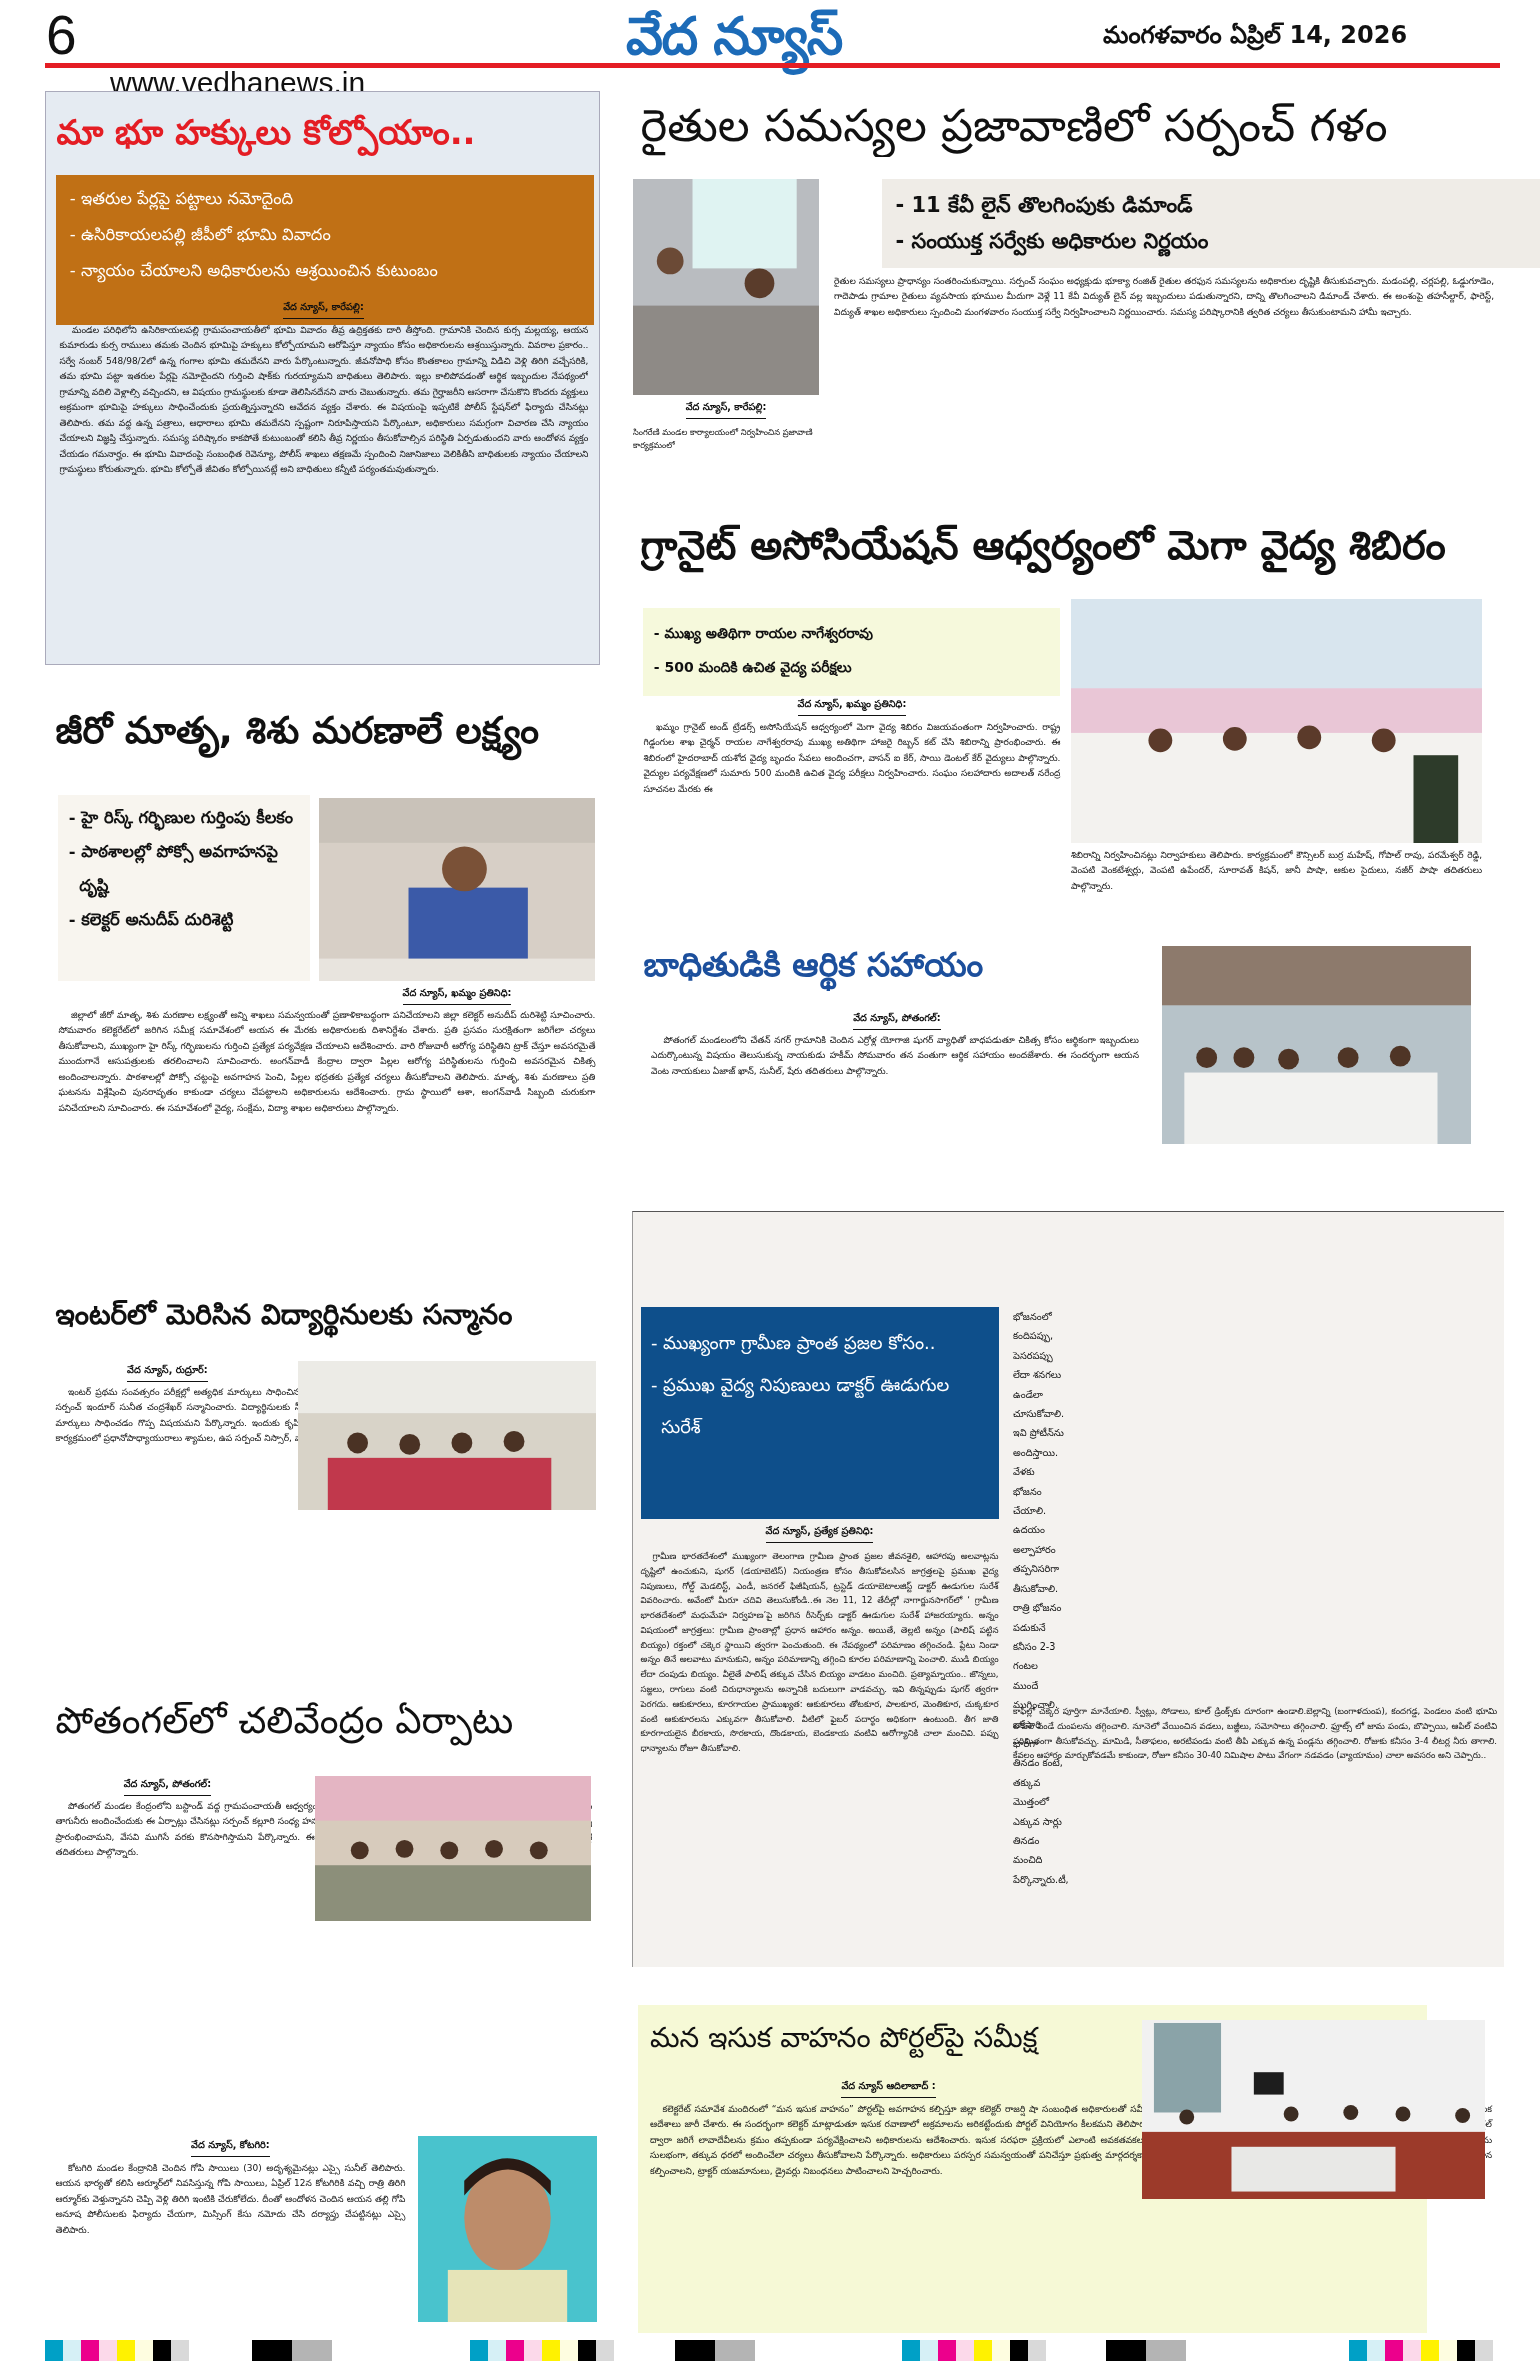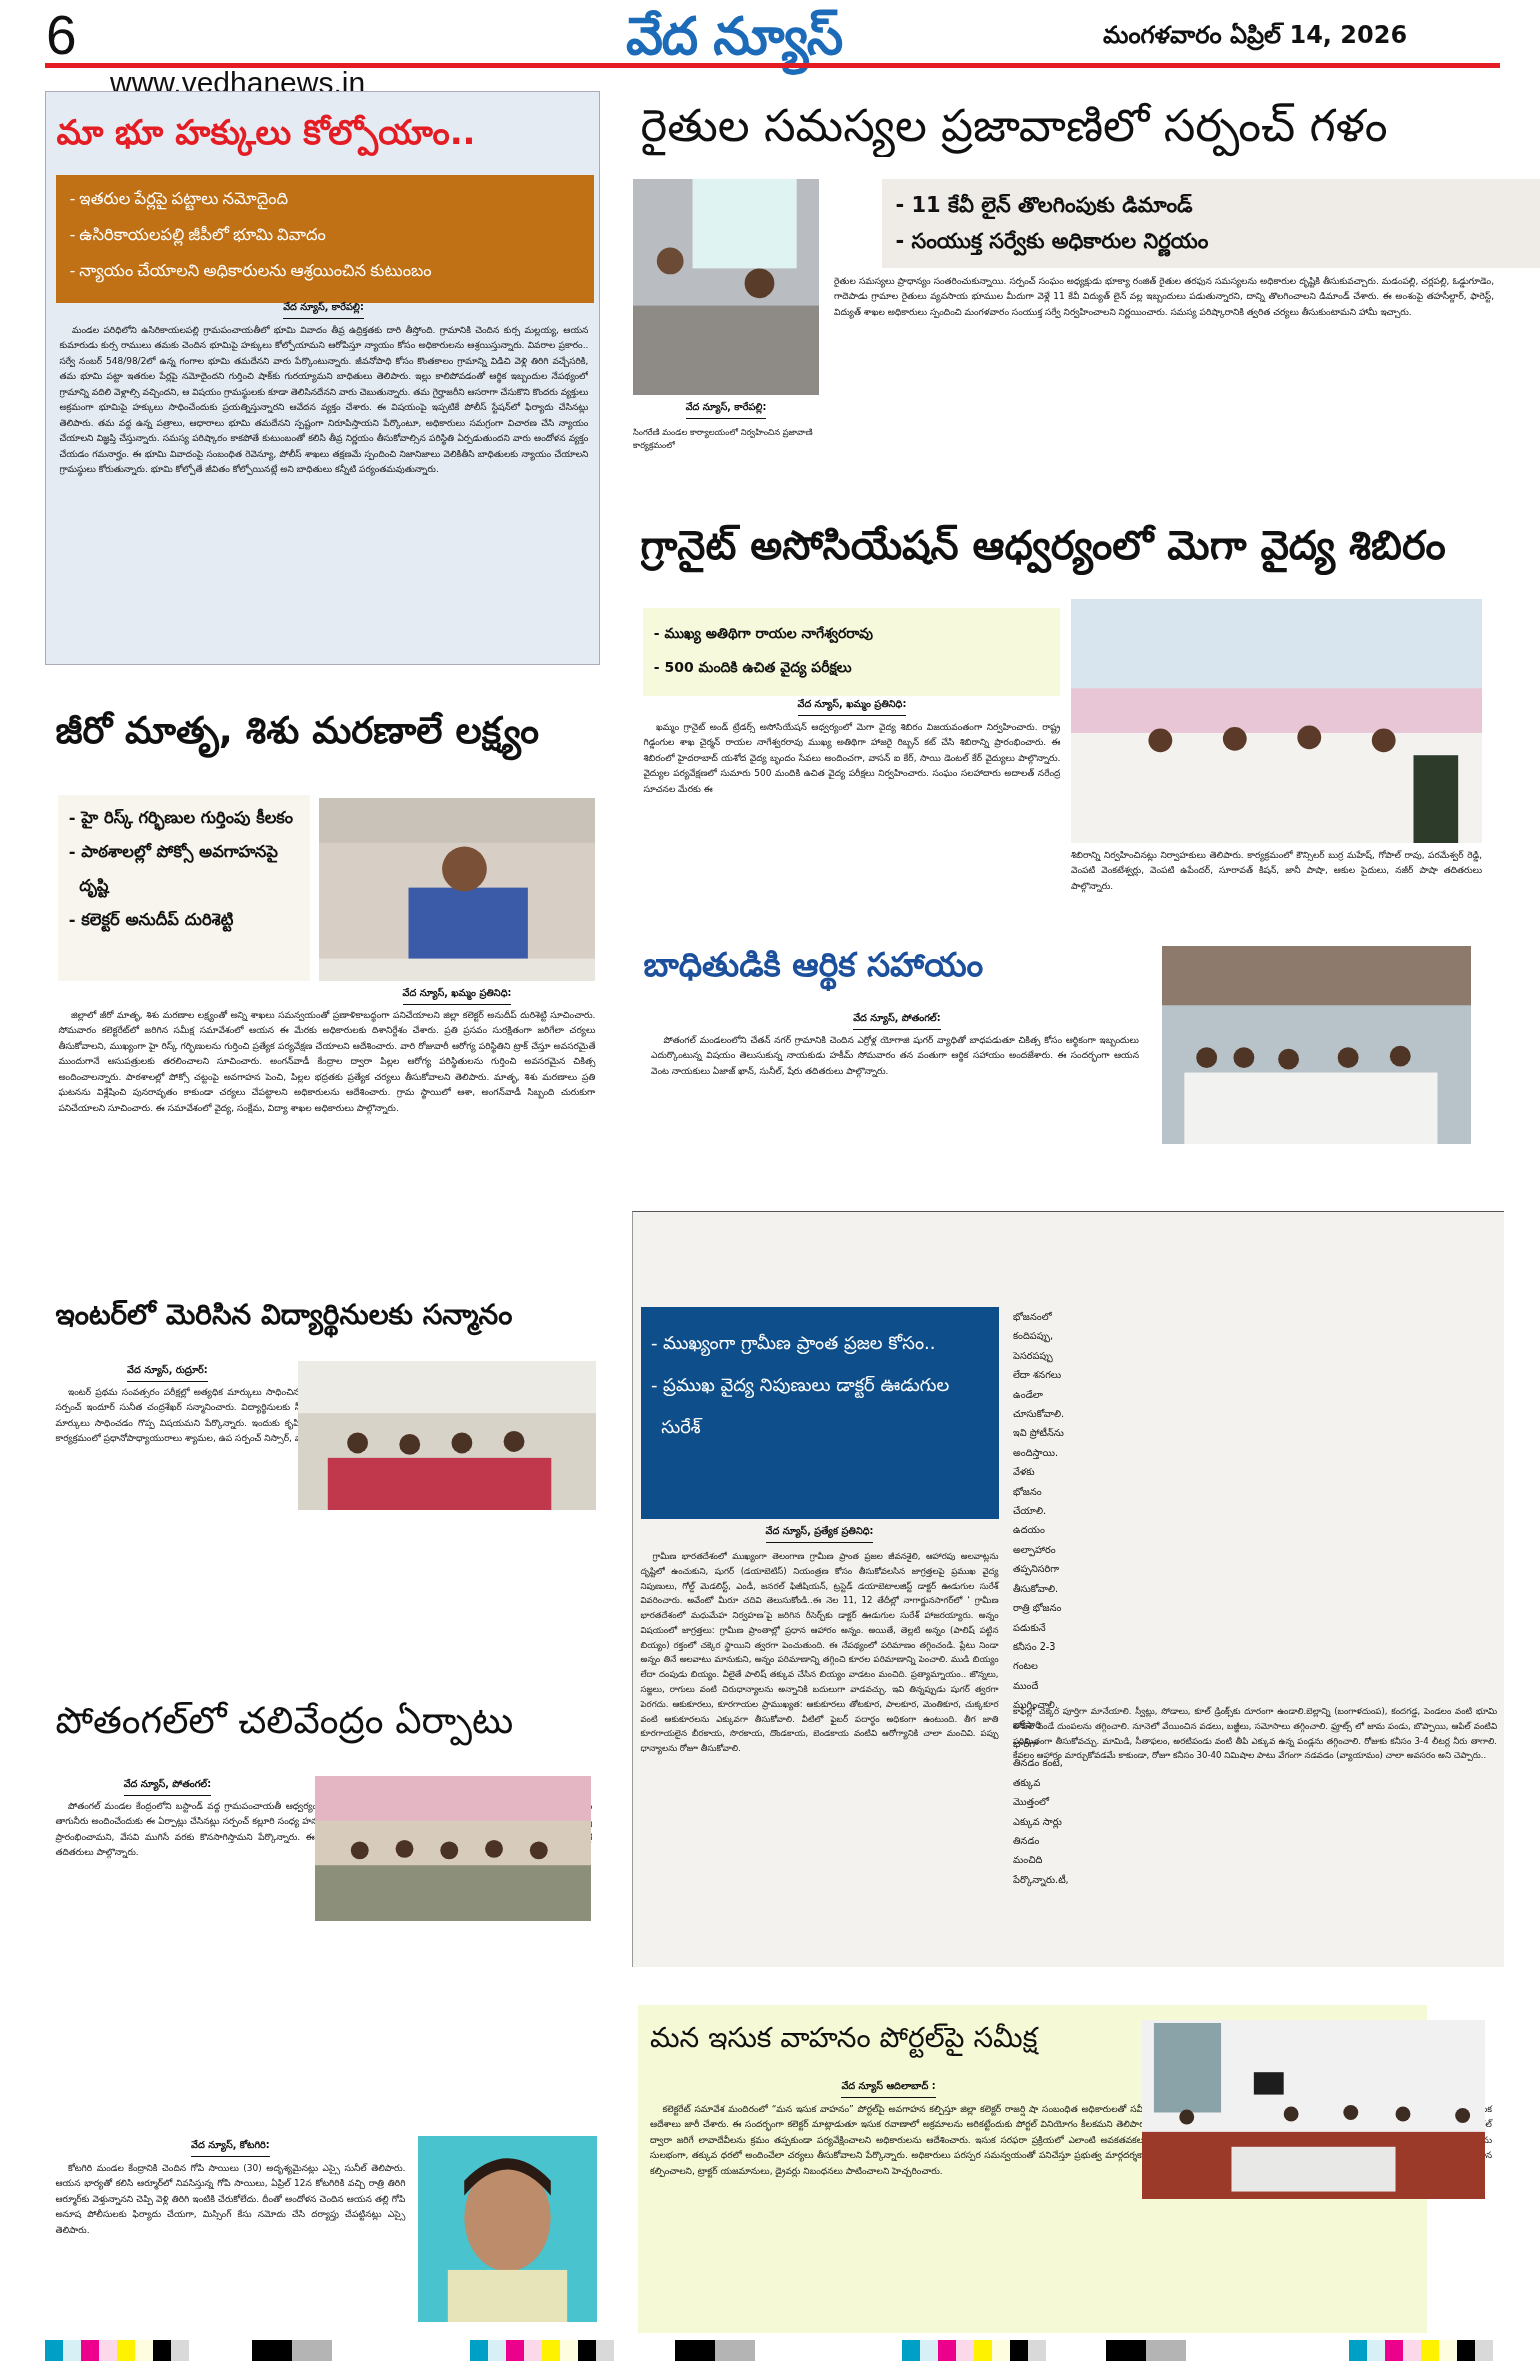--- a/index.html
+++ b/index.html
@@ -25,21 +25,21 @@
 <body>
 
 <div class="abs masthead-num">6</div>
 <div class="abs masthead-url">www.vedhanews.in</div>
 <div class="abs masthead-logo">వేద న్యూస్</div>
 <div class="abs masthead-date">మంగళవారం ఏప్రిల్ 14, 2026</div>
 <div class="abs masthead-rule"></div>
 
 <section class="abs" style="left:45px;top:91px;width:555px;height:574px;background:#e5ebf2;border:0.7px solid #aab;">
   <h2 class="abs headline" style="left:10.4px;top:13.4px;width:537px;font-size:34px;color:#e41d24;line-height:54px;">మా భూ హక్కులు కోల్పోయాం..</h2>
-  <ul class="abs bullets" style="left:10.4px;top:83px;width:538px;height:128px;background:#c07015;color:#fff;font-size:16.4px;line-height:36px;padding:6px 13.4px;font-family:Liberation Serif, serif;">
+  <ul class="abs bullets" style="left:10.4px;top:83px;width:538px;height:150px;background:#c07015;color:#fff;font-size:16.4px;line-height:36px;padding:6px 13.4px;">
     <li>- ఇతరుల పేర్లపై పట్టాలు నమోదైంది</li>
     <li>- ఉసిరికాయలపల్లి జీపీలో భూమి వివాదం</li>
     <li>- న్యాయం చేయాలని అధికారులను ఆశ్రయించిన కుటుంబం</li>
   </ul>
   <div class="abs dateline" style="left:0;top:209px;width:555px;"><span>వేద న్యూస్, కారేపల్లి:</span></div>
   <p class="abs body-text" style="left:13.4px;top:231px;width:529px;height:335px;overflow:hidden;">మండల పరిధిలోని ఉసిరికాయలపల్లి గ్రామపంచాయతీలో భూమి వివాదం తీవ్ర ఉద్రిక్తతకు దారి తీస్తోంది. గ్రామానికి చెందిన కుర్స మల్లయ్య, ఆయన కుమారుడు కుర్స రాములు తమకు చెందిన భూమిపై హక్కులు కోల్పోయామని ఆరోపిస్తూ న్యాయం కోసం అధికారులను ఆశ్రయిస్తున్నారు. వివరాల ప్రకారం.. సర్వే నంబర్ 548/98/2లో ఉన్న గంగాల భూమి తమదేనని వారు పేర్కొంటున్నారు. జీవనోపాధి కోసం కొంతకాలం గ్రామాన్ని విడిచి వెళ్లి తిరిగి వచ్చేసరికి, తమ భూమి పట్టా ఇతరుల పేర్లపై నమోదైందని గుర్తించి షాక్‌కు గురయ్యామని బాధితులు తెలిపారు. ఇల్లు కాలిపోవడంతో ఆర్థిక ఇబ్బందుల నేపథ్యంలో గ్రామాన్ని వదిలి వెళ్లాల్సి వచ్చిందని, ఆ విషయం గ్రామస్థులకు కూడా తెలిసినదేనని వారు చెబుతున్నారు. తమ గైర్హాజరీని ఆసరాగా చేసుకొని కొందరు వ్యక్తులు అక్రమంగా భూమిపై హక్కులు సాధించేందుకు ప్రయత్నిస్తున్నారని ఆవేదన వ్యక్తం చేశారు. ఈ విషయంపై ఇప్పటికే పోలీస్ స్టేషన్‌లో ఫిర్యాదు చేసినట్లు తెలిపారు. తమ వద్ద ఉన్న పత్రాలు, ఆధారాలు భూమి తమదేనని స్పష్టంగా నిరూపిస్తాయని పేర్కొంటూ, అధికారులు సమగ్రంగా విచారణ చేసి న్యాయం చేయాలని విజ్ఞప్తి చేస్తున్నారు. సమస్య పరిష్కారం కాకపోతే కుటుంబంతో కలిసి తీవ్ర నిర్ణయం తీసుకోవాల్సిన పరిస్థితి ఏర్పడుతుందని వారు ఆందోళన వ్యక్తం చేయడం గమనార్హం. ఈ భూమి వివాదంపై సంబంధిత రెవెన్యూ, పోలీస్ శాఖలు తక్షణమే స్పందించి నిజానిజాలు వెలికితీసి బాధితులకు న్యాయం చేయాలని గ్రామస్థులు కోరుతున్నారు. భూమి కోల్పోతే జీవితం కోల్పోయినట్లే అని బాధితులు కన్నీటి పర్యంతమవుతున్నారు.</p>
 </section>
 
 <section class="abs" style="left:633px;top:91px;width:868px;height:388px;">
   <h2 class="abs headline" style="left:7.5px;top:3px;width:857px;font-size:45px;line-height:63px;color:#111;font-weight:normal;">రైతుల సమస్యల ప్రజావాణిలో సర్పంచ్ గళం</h2>

